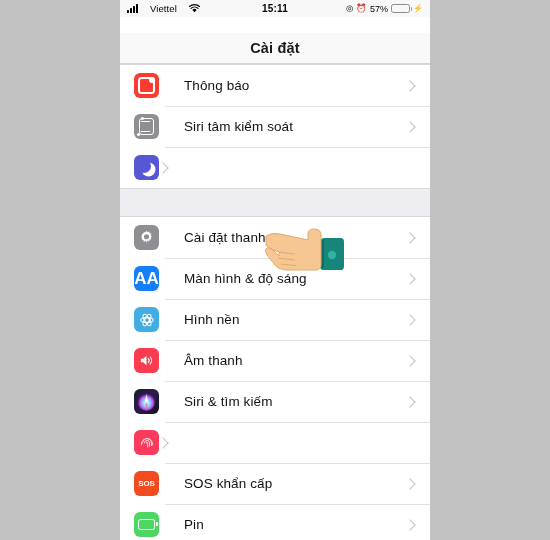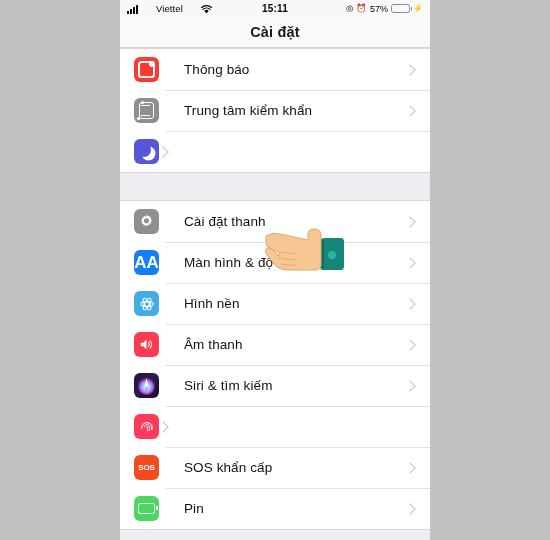--- a/index.html
+++ b/index.html
@@ -14,21 +14,21 @@
     position:absolute;left:120px;top:0;width:310px;height:540px;
     background:#ffffff;overflow:hidden;
   }
   
   .statusbar{
     height:17px;background:#f7f8f7;
     display:flex;align-items:center;
     padding:0 7px;font-size:9.5px;color:#000;
     position:relative;
   }
-  .sb-left{display:flex;align-items:flex-end;gap:18px;}
+  .sb-left{display:flex;align-items:center;gap:12px;}
   .bars{display:flex;align-items:flex-end;gap:1px;height:9px;}
   .bars i{display:block;width:2px;background:#000;border-radius:.5px;}
   .bars i:nth-child(1){height:3px;}
   .bars i:nth-child(2){height:5px;}
   .bars i:nth-child(3){height:7px;}
   .bars i:nth-child(4){height:9px;}
   .carrier{font-size:9.5px;letter-spacing:.1px;}
   .wifi{display:inline-block;width:11px;height:9px;position:relative;}
   .wifi svg{position:absolute;left:0;top:0;}
   .sb-center{
@@ -48,20 +48,21 @@
     content:"";position:absolute;right:-3px;top:2.7px;
     width:1.5px;height:4px;background:#9a9a9a;border-radius:0 1px 1px 0;
   }
   .batt .fill{height:100%;background:#fdd033;border-radius:1px;}
   .bolt{font-size:8px;}
   
   .navbar{
     height:30px;background:#f9f9f9;
     display:flex;align-items:center;justify-content:center;
     border-bottom:1px solid #d4d4d6;
+    margin-top:16px;
   }
   .navtitle{font-size:14.5px;font-weight:bold;color:#1a1a1a;letter-spacing:.2px;}
   
   .scroll{background:#eeeef2;height:493px;}
   .group{background:#fff;border-top:1px solid #d8d8dc;border-bottom:1px solid #d8d8dc;}
   .gap{height:27px;background:#eeeef2;}
   .row{
     display:flex;align-items:center;height:41px;
     padding-left:14px;padding-right:10px;position:relative;background:#fff;
   }
@@ -159,21 +160,21 @@
         <span class="label">Thông báo</span>
         <span class="chev"></span>
       </div>
 
       <div class="row">
         <span class="icon ic-control">
           <span class="panel"></span>
             <span class="k1"></span>
             <span class="k2"></span>
         </span>
-        <span class="label">Trung tâm kiểm khẩn</span>
+        <span class="label">Siri tâm kiểm soát</span>
         <span class="chev"></span>
       </div>
 
       <div class="row">
         <span class="icon ic-dnd">
           <span class="moon"></span>
         </span>
         <span class="chev"></span>
       </div>
 

